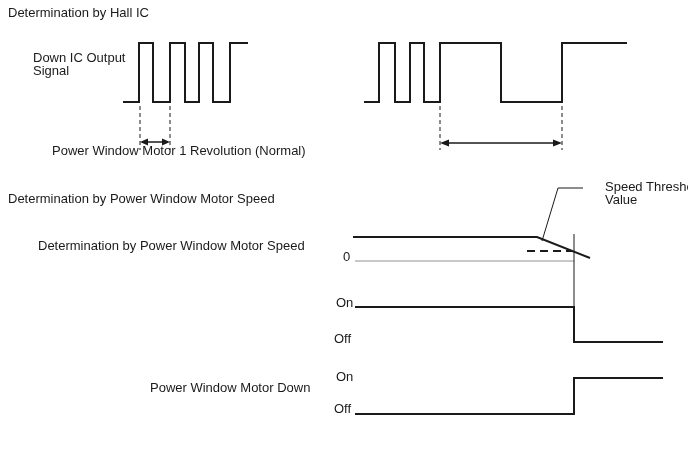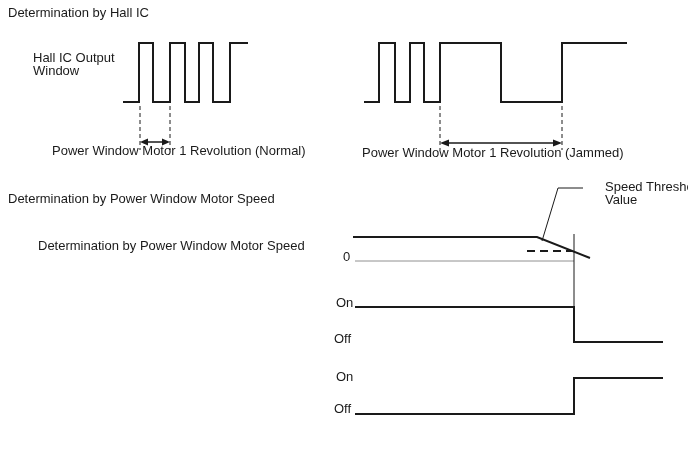--- a/index.html
+++ b/index.html
@@ -61,33 +61,33 @@
 
     <polyline points="583,188 558,188 542,241" fill="none" stroke="#1a1a1a" stroke-width="1"></polyline>
 
     <polyline points="355,307 574,307 574,342 663,342" fill="none" stroke="#1a1a1a" stroke-width="2"></polyline>
 
     <polyline points="355,414 574,414 574,378 663,378" fill="none" stroke="#1a1a1a" stroke-width="2"></polyline>
   </svg>
 
   <div class="lbl" style="left:8px; top:6px;">Determination by Hall IC</div>
 
-  <div class="lbl wrap" style="left:33px; top:51px; width:95px;">Hall IC Output Window</div>
+  <div class="lbl wrap" style="left:33px; top:51px; width:95px;">Down IC Output Signal</div>
 
   <div class="lbl" style="left:52px; top:144px;">Power Window Motor 1 Revolution (Normal)</div>
 
-  <div class="lbl" style="left:362px; top:146px;">Power Window Motor 1 Revolution (Jammed)</div>
 
   <div class="lbl" style="left:8px; top:192px;">Determination by Power Window Motor Speed</div>
 
   <div class="lbl" style="left:38px; top:239px;">Determination by Power Window Motor Speed</div>
 
   <div class="lbl wrap" style="left:585px; top:180px; width:100px;margin-left:20px;">Speed Threshold Value</div>
 
   <div class="lbl" style="left:343px; top:250px;">0</div>
 
   <div class="lbl" style="left:336px; top:296px;">On</div>
   <div class="lbl" style="left:334px; top:332px;">Off</div>
 
+  <div class="lbl" style="left:150px; top:381px;">Power Window Motor Down</div>
   <div class="lbl" style="left:336px; top:370px;">On</div>
   <div class="lbl" style="left:334px; top:402px;">Off</div>
 
 </div>
 
 </body></html>

